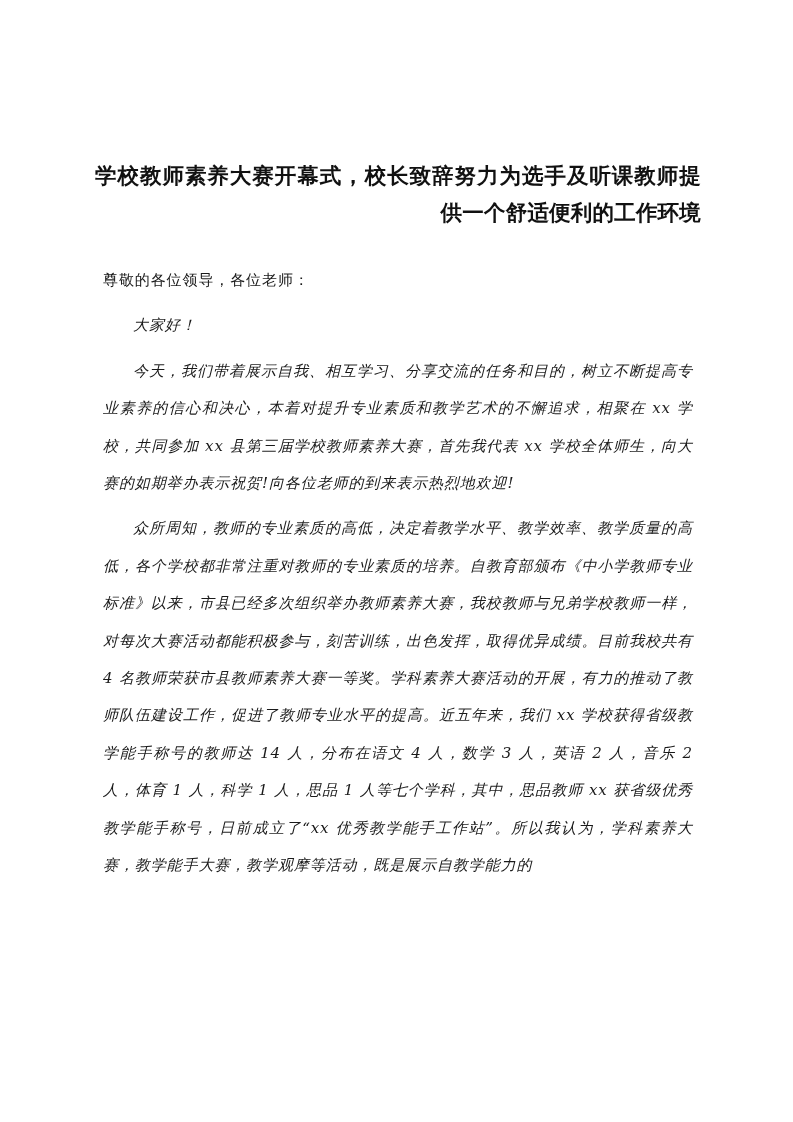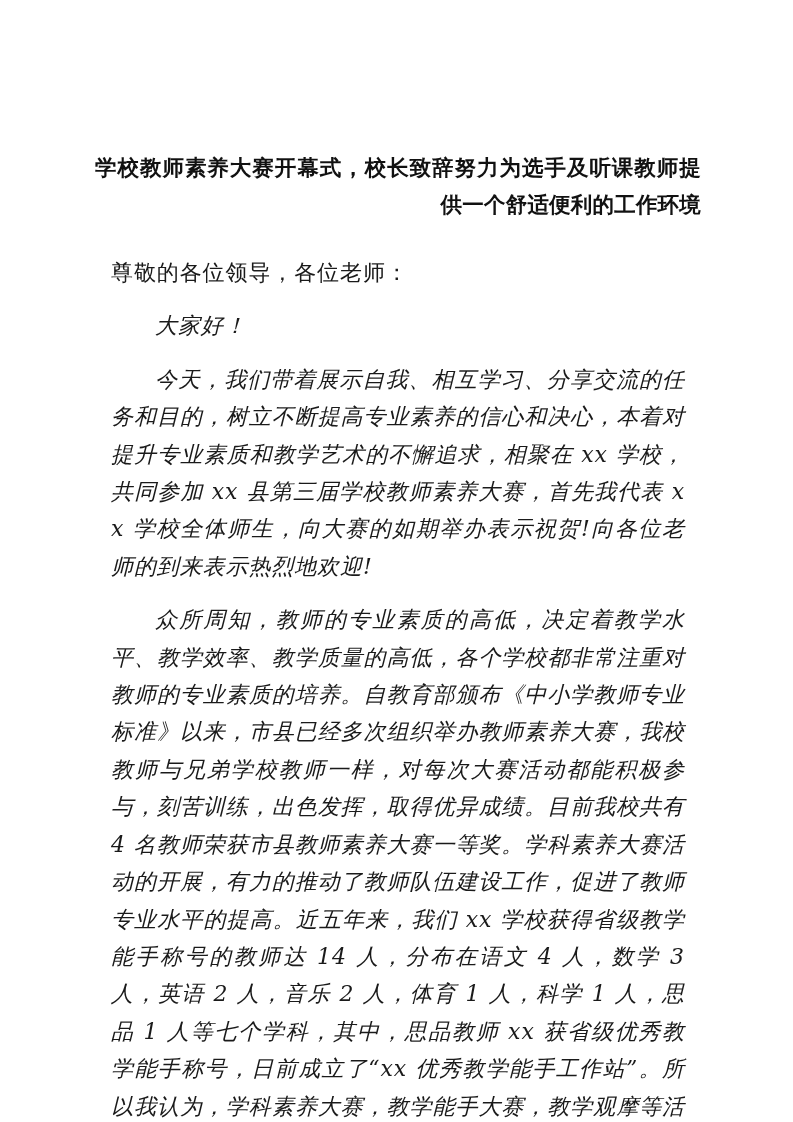--- a/index.html
+++ b/index.html
@@ -33,47 +33,47 @@
 
   
   .doc-title {
     font-family: "Liberation Sans", "DejaVu Sans", sans-serif;
     font-weight: bold;
     font-size: 21.5px;
     line-height: 37px;
     text-align: center;
     letter-spacing: 0.2px;
     color: #111111;
-    margin: 0 0 30px 0;
+    margin: 8px 0 30px 0;
   }
 
   .doc-title .tline {
     display: block;
   }
 
   .doc-title .tline-1 {
     text-align: justify;
     text-align-last: justify;
     white-space: nowrap;
   }
 
   .doc-title .tline-2 {
     text-align: right;
   }
 
   
   .para {
     font-family: "DejaVu Serif", "Liberation Serif", serif;
-    font-size: 22px;
+    font-size: 15px;
     line-height: 37.4px;
     color: #1a1a1a;
     text-align: justify;
     text-justify: inter-character;
     letter-spacing: 0.9px;
-    margin: 16px;
+    margin: 8px;
     word-break: break-all;
   }
 
   .para.indent {
     text-indent: 2em;
     font-style: italic;
   }
 
   .para.noindent {
     text-indent: 0;

